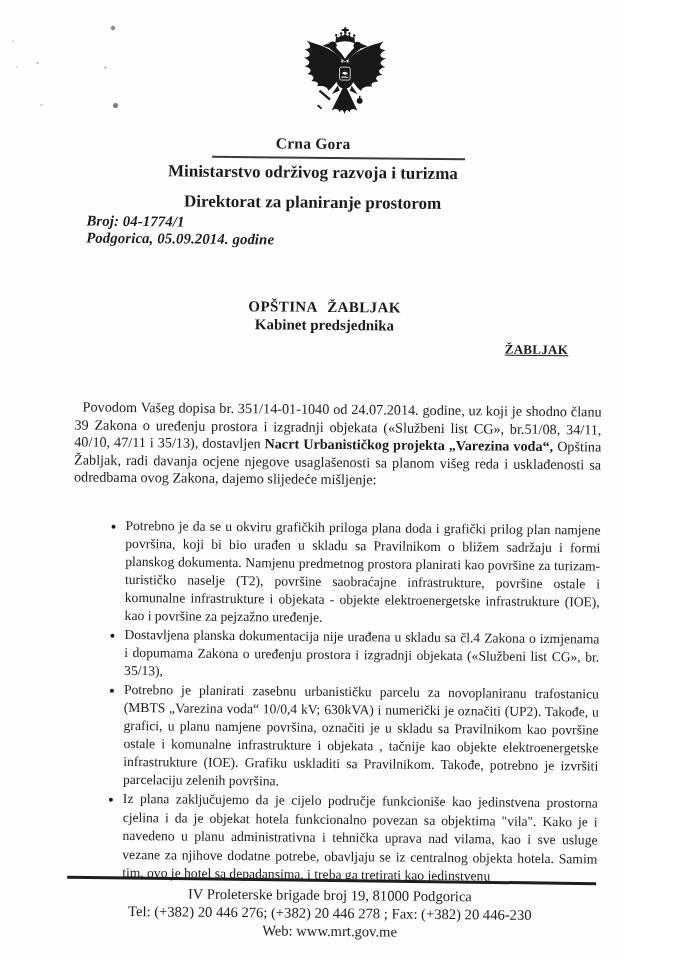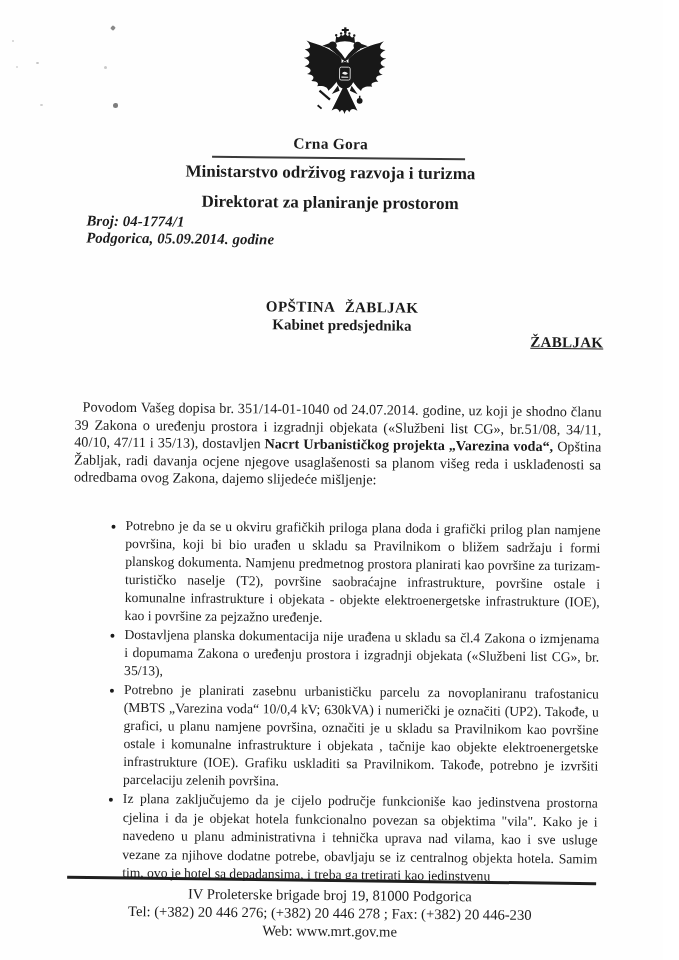--- a/index.html
+++ b/index.html
@@ -10,21 +10,20 @@
     background: #ffffff;
     overflow: hidden;
     font-family: "Liberation Serif", serif;
     color: #1b1b1b;
   }
   .page {
     position: relative;
     width: 628px;
     height: 960px;
     background: #fefefe;
-    padding-left: 35px;
   }
   
   .speck { position: absolute; border-radius: 50%; }
   .sp1 { left: 111px; top: 26px;  width: 4px; height: 4px; background: #8a8a8a; transform: rotate(40deg); border-radius: 1px;}
   .sp2 { left: 36px;  top: 62px;  width: 3px; height: 2px; background: #c3c3c3; }
   .sp3 { left: 104px; top: 66px;  width: 3px; height: 3px; background: #c9c9c9; }
   .sp4 { left: 40px;  top: 104px; width: 3px; height: 2px; background: #cdcdcd; }
   .sp5 { left: 113px; top: 103px; width: 5px; height: 5px; background: #7d7d7d; border-radius: 50% 40% 50% 50%; }
   .sp6 { left: 12px;  top: 40px;  width: 2px; height: 2px; background: #cfcfcf; }
   .sp7 { left: 16px;  top: 66px;  width: 2px; height: 2px; background: #d4d4d4; }
@@ -81,23 +80,23 @@
     transform: translateX(13px);
     font-weight: bold;
     font-size: 15px;
     line-height: 18px;
   }
   .addressee .muni { word-spacing: 6px; letter-spacing: 0.4px; }
 
   .place-label {
     position: absolute;
     right: 57px;
-    top: 332px;
-    font-weight: bold;
-    font-size: 15px;
+    top: 340px;
+    font-weight: bold;
+    font-size: 13px;
     text-decoration: underline;
     letter-spacing: 0.3px;
   }
 
   .intro {
     position: absolute;
     left: 78px;
     top: 401px;
     width: 527px;
     margin: 0;

